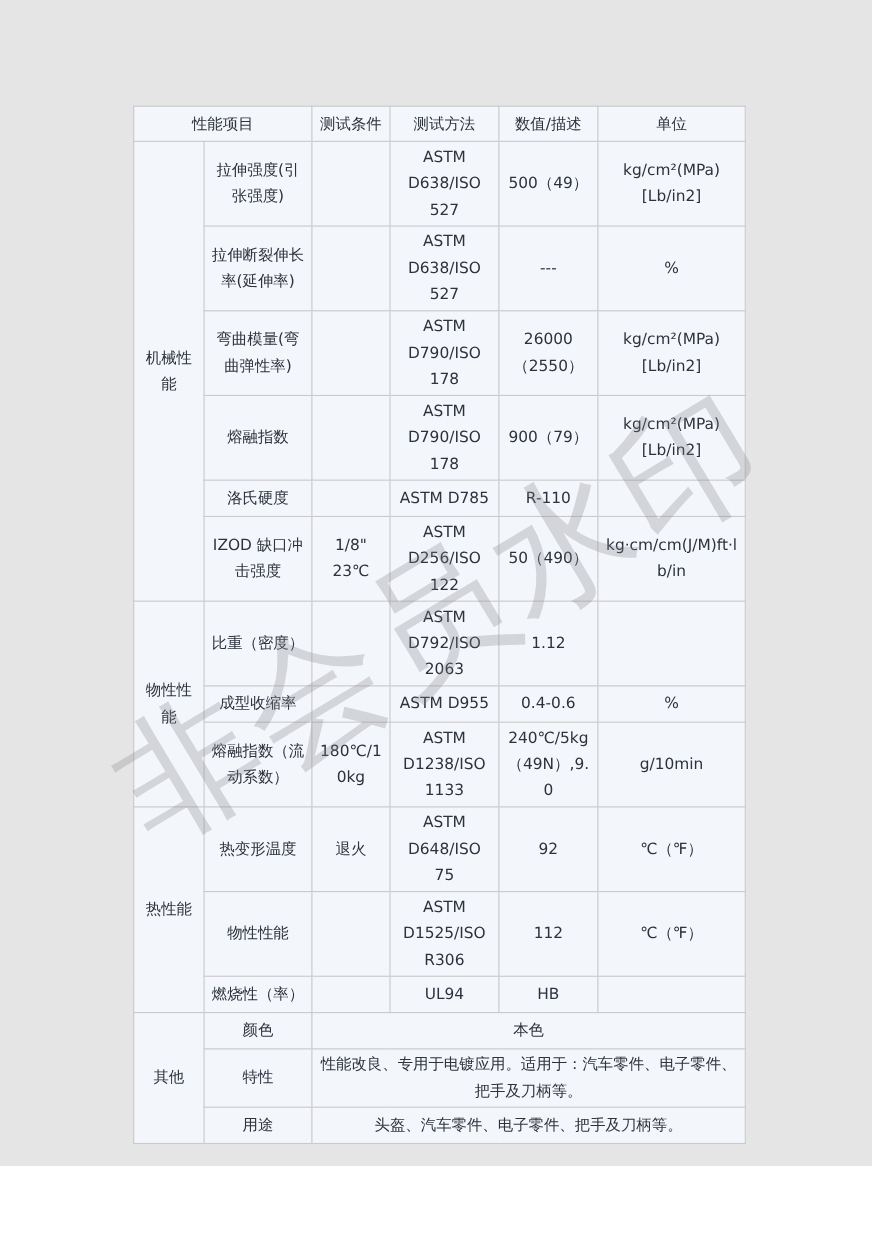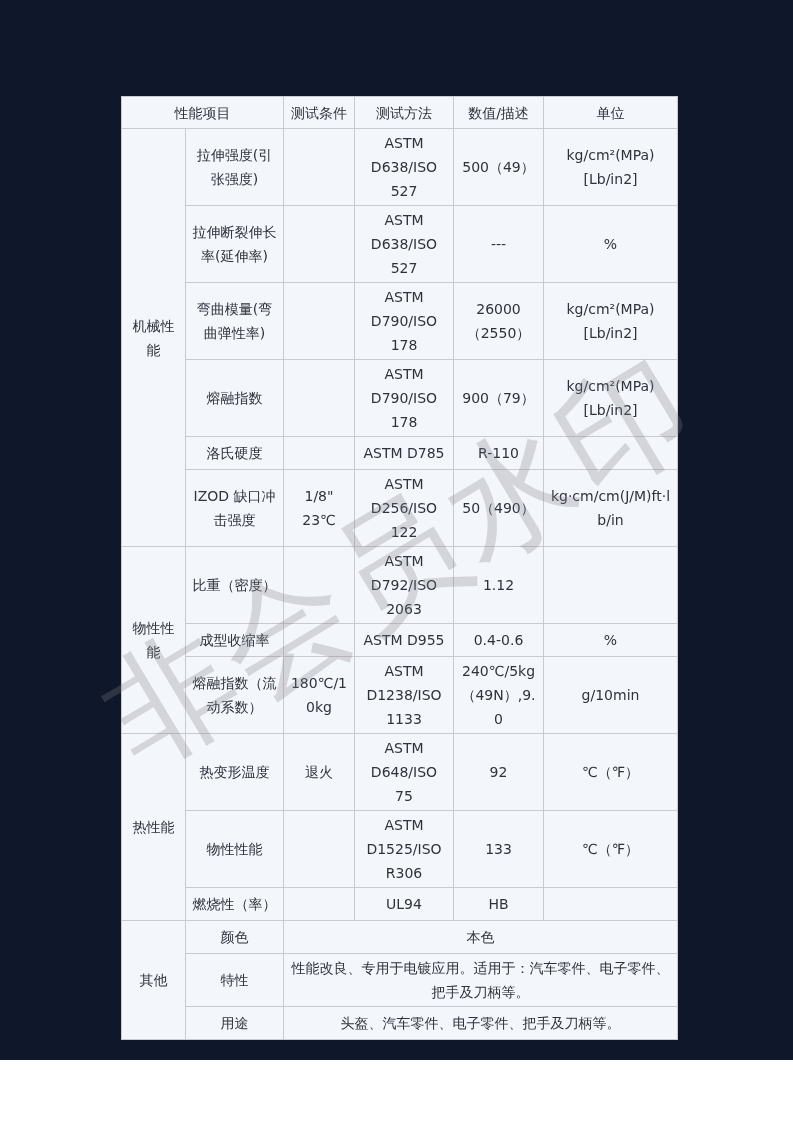--- a/index.html
+++ b/index.html
@@ -2,21 +2,21 @@
 <html><head>
 <meta charset="utf-8">
 <style>
   * { margin: 0; padding: 0; box-sizing: border-box; }
   html, body {
     width: 793px; height: 1122px;
     background: #ffffff;
     font-family: "DejaVu Sans", "Liberation Sans", sans-serif;
     overflow: hidden;
   }
-  .page { position: relative; width: 793px; height: 1060px; background: #0f172a; }
+  .page { position: relative; width: 793px; height: 1060px; background: #e5e5e5; }
 
   table.spec {
     position: absolute;
     left: 121px; top: 96px;
     width: 556px;
     border-collapse: collapse;
     table-layout: fixed;
   }
   table.spec td, table.spec th {
     border: 1px solid #cacace;
@@ -144,21 +144,21 @@
       <td>热变形温度</td>
       <td>退火</td>
       <td>ASTM D648/ISO 75</td>
       <td>92</td>
       <td>℃（℉）</td>
     </tr>
     <tr class="h-tall">
       <td>物性性能</td>
       <td></td>
       <td>ASTM D1525/ISO R306</td>
-      <td>133</td>
+      <td>112</td>
       <td>℃（℉）</td>
     </tr>
     <tr class="h-short">
       <td>燃烧性（率）</td>
       <td></td>
       <td>UL94</td>
       <td>HB</td>
       <td></td>
     </tr>
 

